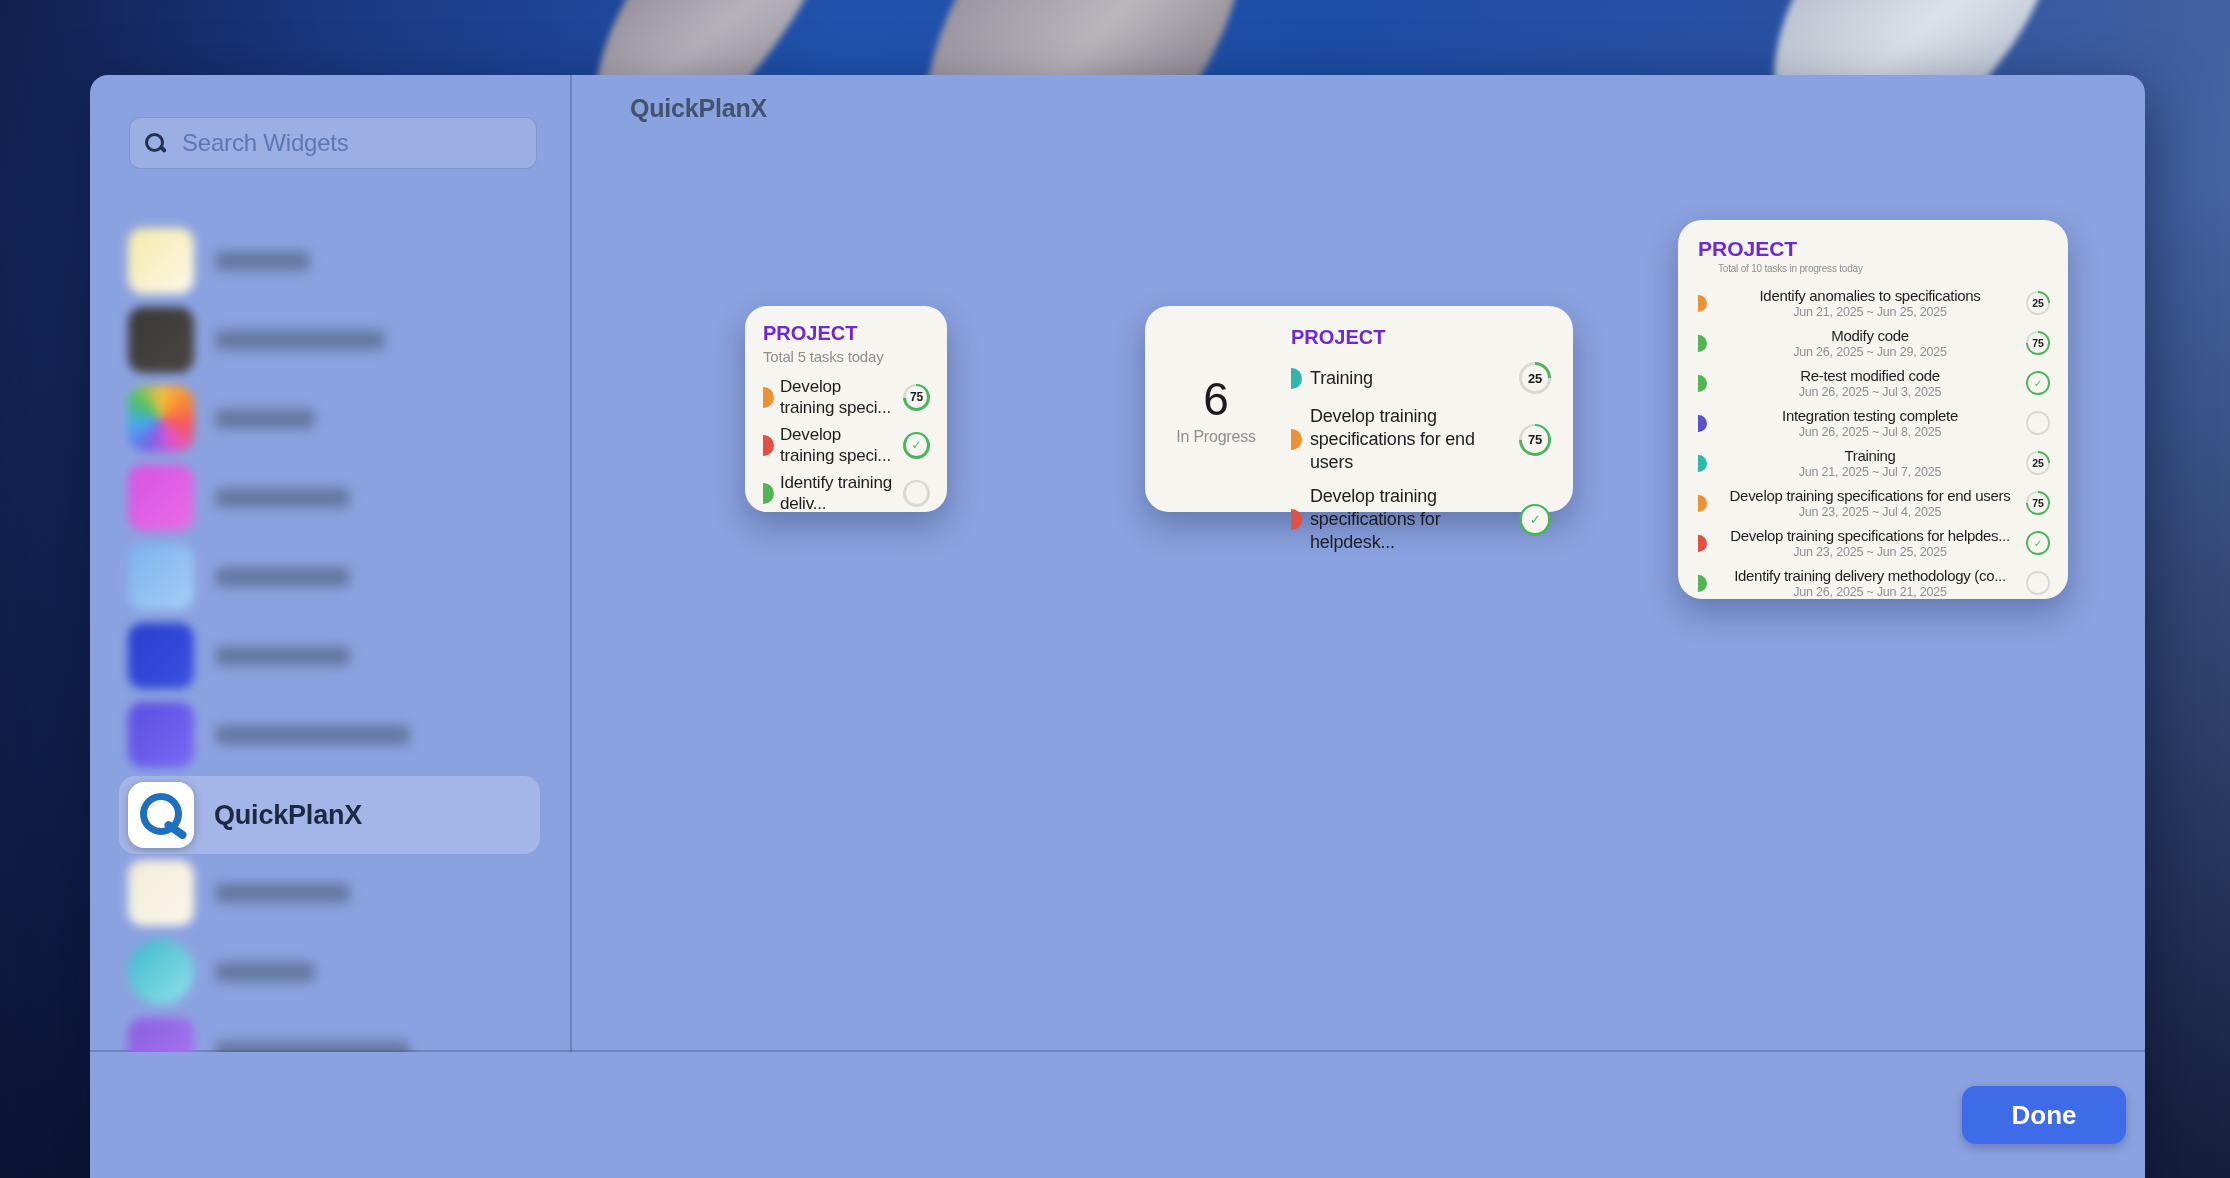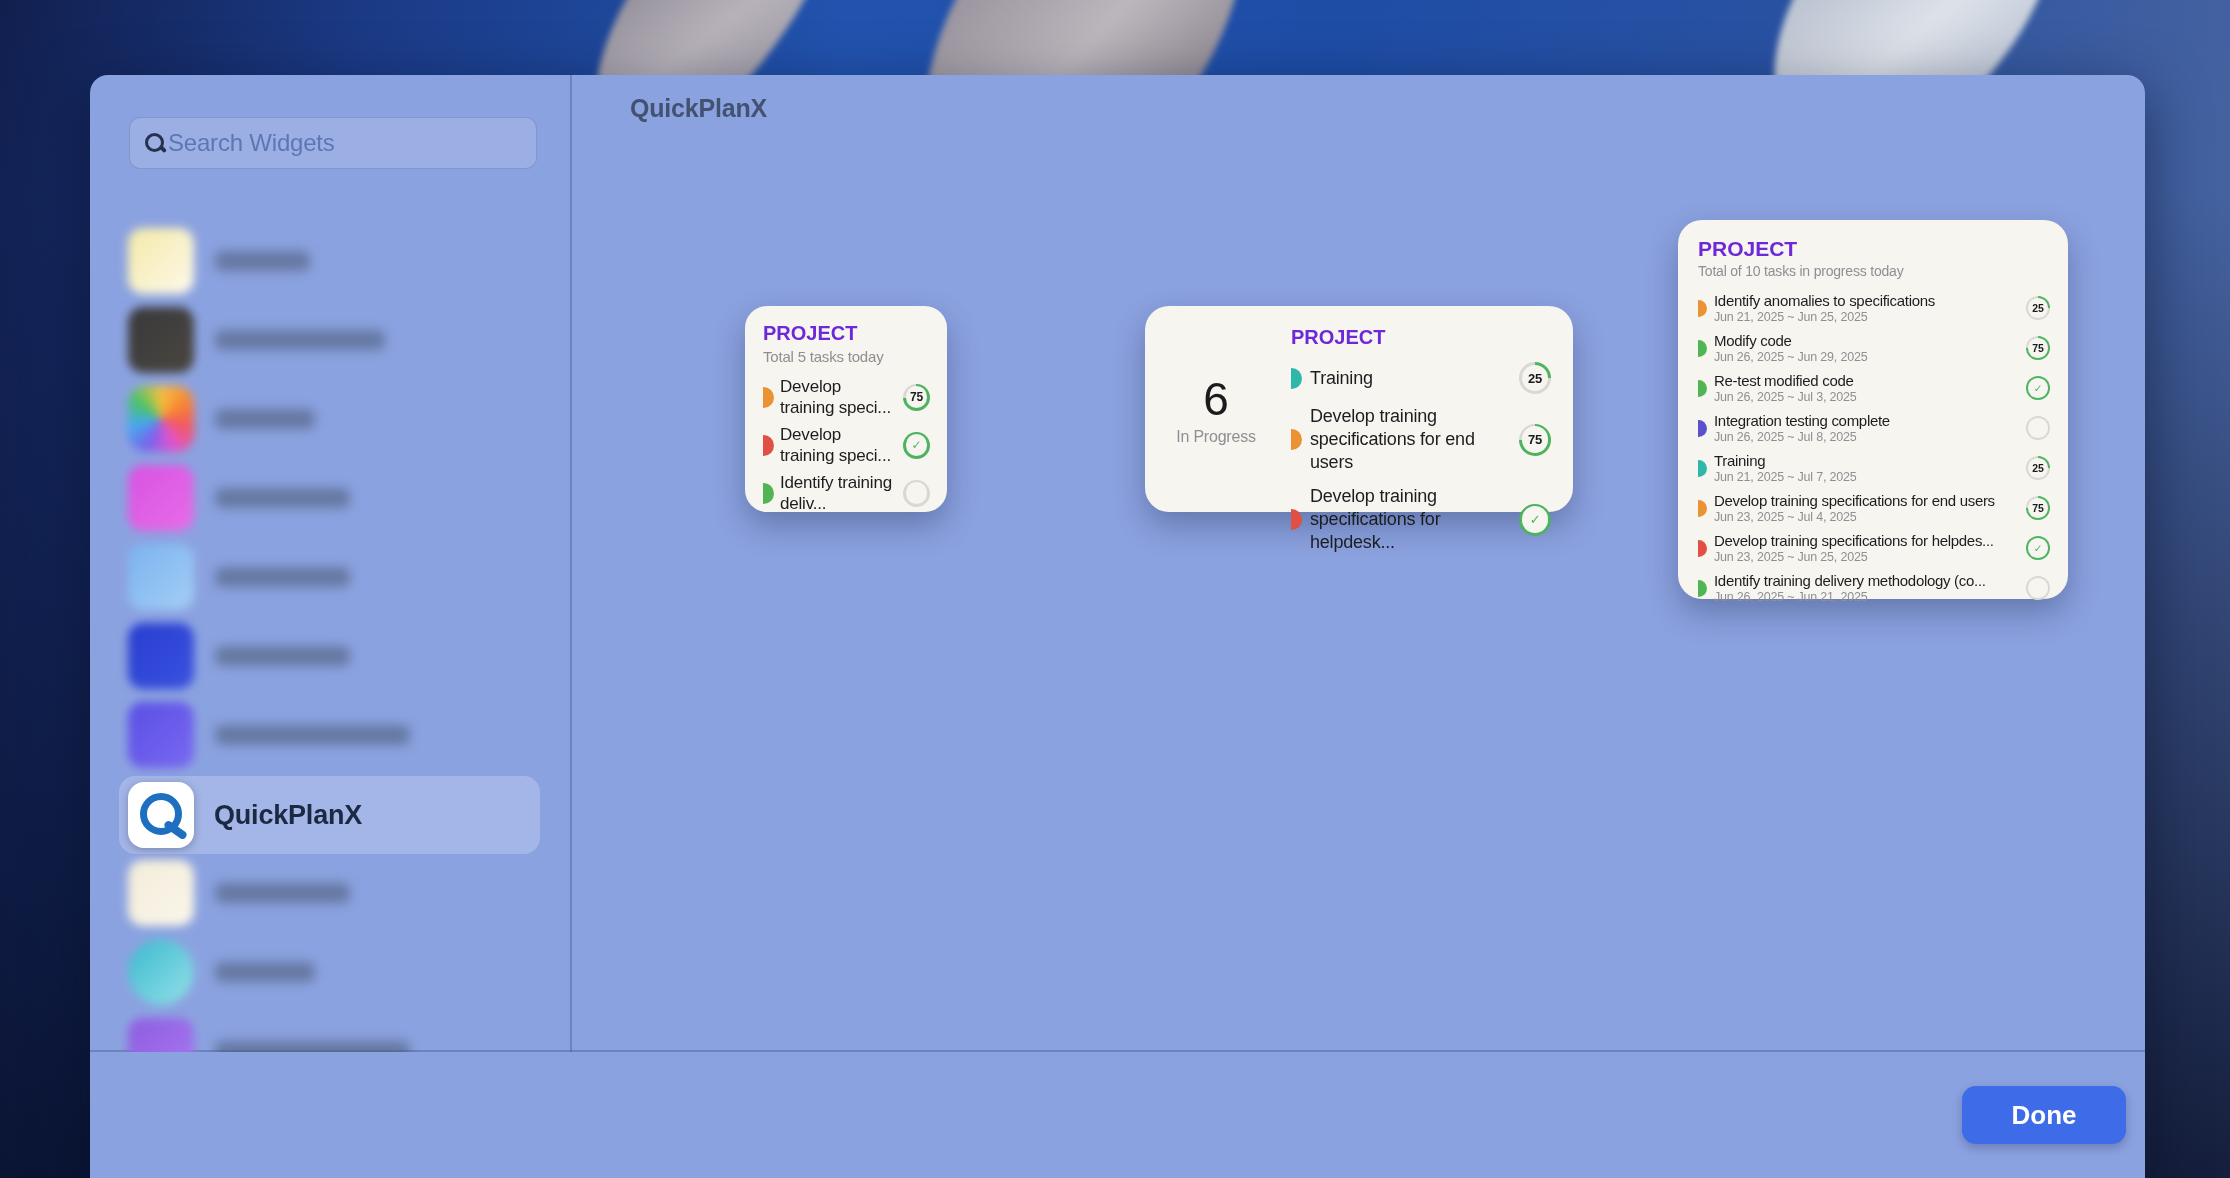--- a/index.html
+++ b/index.html
@@ -29,21 +29,21 @@
   
   .hdr-title{position:absolute;left:540px;top:19px;font-size:25px;font-weight:700;color:#42526f;}
   .seg{position:absolute;left:1695px;top:20px;display:flex;align-items:center;gap:24px;height:38px;}
   .seg-tab{font-size:22px;font-weight:500;color:#16233f;padding:0 20px;height:38px;
            display:flex;align-items:center;border-radius:9px;cursor:default;}
   .seg-tab.on{background:rgba(140,150,175,.72);}
 
   
   .search{position:absolute;left:39px;top:42px;width:408px;height:52px;border-radius:11px;
     background:rgba(255,255,255,.15);border:1px solid rgba(40,60,110,.22);
-    display:flex;align-items:center;padding:0 14px;box-sizing:border-box;gap:0;}
+    display:flex;align-items:center;padding:0 14px;box-sizing:border-box;gap:14px;}
   .mag{position:relative;width:22px;height:22px;flex:0 0 auto;}
   .mag::before{content:"";position:absolute;left:1px;top:1px;width:13px;height:13px;
     border:3px solid #243250;border-radius:50%;}
   .mag::after{content:"";position:absolute;left:15px;top:15px;width:8px;height:3.5px;
     background:#243250;border-radius:2px;transform:rotate(45deg);}
   .search input{flex:1;background:transparent;border:none;outline:none;font-size:24px;
     color:#1d2b47;font-family:inherit;letter-spacing:-0.2px;}
   .search input::placeholder{color:#5d77b4;opacity:1;}
 
   
@@ -65,21 +65,21 @@
 
   
   .widget{position:absolute;background:#f6f5f0;border-radius:24px;
     box-shadow:0 14px 32px rgba(12,22,55,.30);box-sizing:border-box;}
   .w-small{left:655px;top:231px;width:202px;height:206px;padding:16px 14px 0 18px;border-radius:22px;}
   .w-medium{left:1055px;top:231px;width:428px;height:206px;display:flex;}
   .w-large{left:1588px;top:145px;width:390px;height:379px;padding:17px 16px 0 20px;}
   .w-title{font-size:20px;font-weight:700;color:#6d28d9;letter-spacing:0;}
   .w-sub{font-size:15px;color:#8e8e93;margin-top:3px;}
   .w-large .w-title{font-size:21px;}
-  .w-large .w-sub{font-size:14px;margin-top:2px;}
+  .w-large .w-sub{font-size:10px;margin-top:2px;margin-left:20px;}
 
   .marker{width:11px;height:21px;border-radius:0 11px 11px 0;align-self:center;}
   .task{display:grid;align-items:center;}
   .t-title{font-weight:500;color:#1d1d1f;}
   .t-dates{color:#8f8f93;}
 
   
   .badge{position:relative;border-radius:50%;flex:0 0 auto;}
   .badge::before{content:"";position:absolute;inset:2.6px;background:#f6f5f0;border-radius:50%;}
   .b-in{position:absolute;inset:0;display:flex;align-items:center;justify-content:center;
@@ -98,21 +98,21 @@
   .m-count{font-size:46px;font-weight:500;color:#1c1c1e;}
   .m-count-label{font-size:16px;color:#8e8e93;margin-top:2px;}
   .m-right{flex:1;padding:20px 18px 0 4px;}
   .w-medium .tasks{margin-top:13px;display:flex;flex-direction:column;gap:11px;}
   .w-medium .task{grid-template-columns:19px 1fr 36px;}
   .w-medium .t-title{font-size:18px;line-height:23px;max-width:245px;}
   .w-medium .badge{width:32px;height:32px;}
   .w-medium .b-in{font-size:13px;}
 
   
-  .w-large .tasks{margin-top:9px;display:flex;flex-direction:column;}
+  .w-large .tasks{margin-top:9px;display:flex;flex-direction:column;text-align:center;}
   .w-large .task{grid-template-columns:16px 1fr 26px;height:40px;}
   .w-large .marker{width:9px;height:17px;border-radius:0 9px 9px 0;}
   .w-large .t-title{font-size:15px;line-height:17px;white-space:nowrap;letter-spacing:-0.3px;}
   .w-large .t-dates{font-size:12.5px;margin-top:1px;letter-spacing:-0.2px;}
   .w-large .badge{width:24px;height:24px;}
   .w-large .badge::before{inset:2.2px;}
   .w-large .b-in{font-size:10.5px;}
 
   
   .footer{position:absolute;left:0;right:0;bottom:0;height:126px;}

